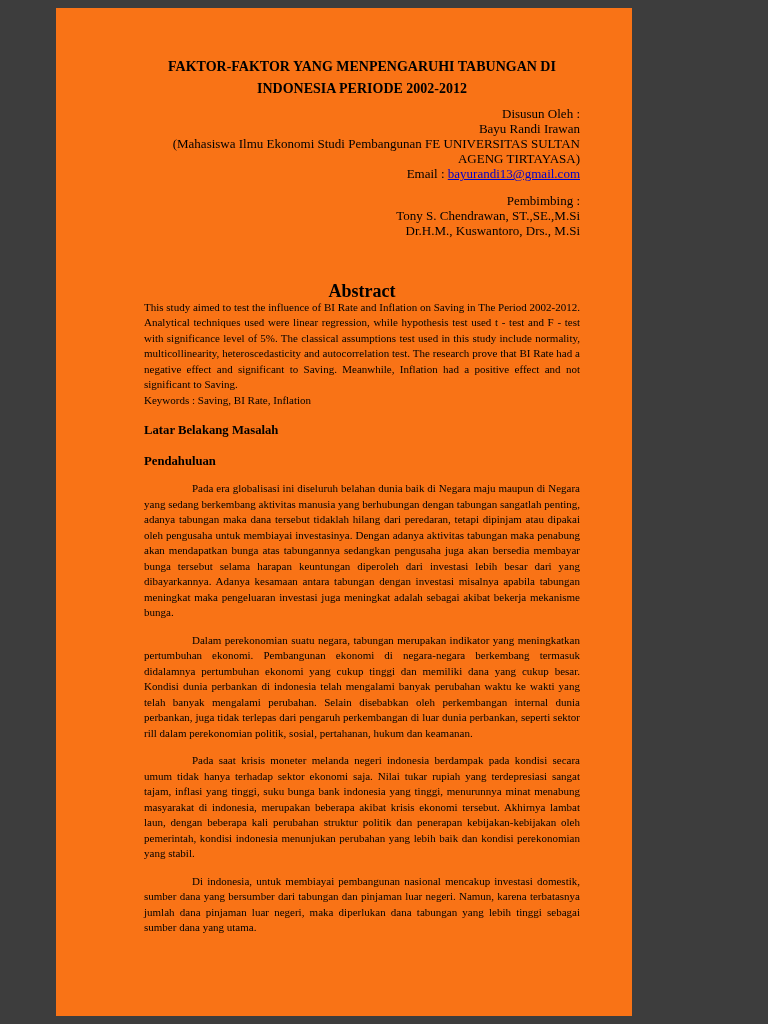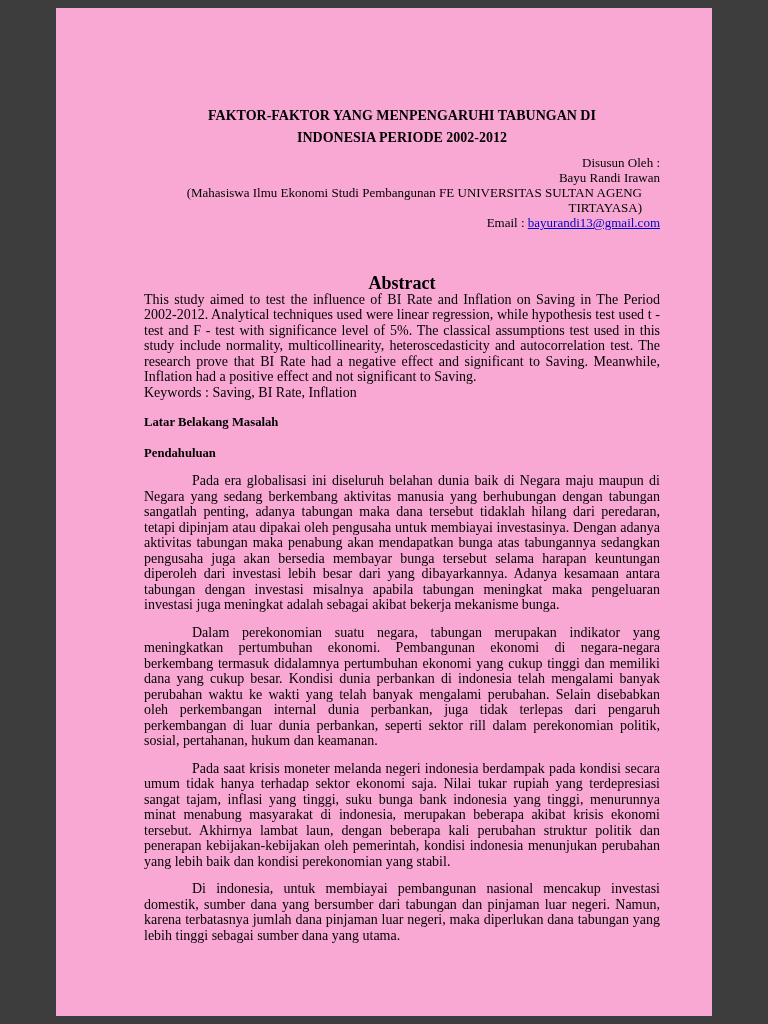--- a/index.html
+++ b/index.html
@@ -13,24 +13,24 @@
     width: 768px;
     height: 1024px;
     background: #3d3d3d;
     overflow: hidden;
     margin: 0 auto;
   }
   .page {
     position: absolute;
     left: 56px;
     top: 8px;
-    width: 656px;
+    width: 576px;
     height: 1008px;
-    background: #f9a8d4;
-    padding: 97px 52px 24px 88px;
+    background: #f97316;
+    padding: 48px 52px 24px 88px;
     overflow: hidden;
   }
   .title {
     font-size: 14px;
     font-weight: bold;
     text-align: center;
     line-height: 22px;
     margin-bottom: 6px;
   }
   .title .tline { display: block; }
@@ -50,21 +50,21 @@
     cursor: pointer;
   }
   .abstract-heading {
     margin-top: 46px;
     font-size: 18px;
     font-weight: bold;
     text-align: center;
     line-height: 15.5px;
   }
   .bodytext {
-    font-size: 14px;
+    font-size: 11px;
     line-height: 15.5px;
   }
   .justify { text-align: justify; }
   .keywords { margin-top: 0; }
   .section-heading {
     font-size: 12.7px;
     font-weight: bold;
     line-height: 15.5px;
     margin-top: 15px;
   }
@@ -84,20 +84,25 @@
       <span class="tline">INDONESIA PERIODE 2002-2012</span>
     </h1>
 
     <div class="center-block">
       <div>Disusun Oleh :</div>
       <div>Bayu Randi Irawan</div>
       <div class="affil">(Mahasiswa Ilmu Ekonomi Studi Pembangunan FE UNIVERSITAS SULTAN AGENG TIRTAYASA)</div>
       <div><span>Email : </span><a href="#" class="email-link">bayurandi13@gmail.com</a></div>
     </div>
 
+    <div class="center-block advisors">
+      <div>Pembimbing :</div>
+      <div>Tony S. Chendrawan, ST.,SE.,M.Si</div>
+      <div>Dr.H.M., Kuswantoro, Drs., M.Si</div>
+    </div>
 
     <h2 class="abstract-heading">Abstract</h2>
     <p class="bodytext justify">This study aimed to test the influence of BI Rate and Inflation on Saving in The Period 2002-2012. Analytical techniques used were linear regression, while hypothesis test used t - test and F - test with significance level of 5%. The classical assumptions test used in this study include normality, multicollinearity, heteroscedasticity and autocorrelation test. The research prove that BI Rate had a negative effect and significant to Saving. Meanwhile, Inflation had a positive effect and not significant to Saving.</p>
     <p class="bodytext keywords">Keywords : Saving, BI Rate, Inflation</p>
 
     <h3 class="section-heading">Latar Belakang Masalah</h3>
     <h3 class="section-heading">Pendahuluan</h3>
 
     <p class="bodytext justify bodypara">Pada era globalisasi ini diseluruh belahan dunia baik di Negara maju maupun di Negara yang sedang berkembang aktivitas manusia yang berhubungan dengan tabungan sangatlah penting, adanya tabungan maka dana tersebut tidaklah hilang dari peredaran, tetapi dipinjam atau dipakai oleh pengusaha untuk membiayai investasinya. Dengan adanya aktivitas tabungan maka penabung akan mendapatkan bunga atas tabungannya sedangkan pengusaha juga akan bersedia membayar bunga tersebut selama harapan keuntungan diperoleh dari investasi lebih besar dari yang dibayarkannya. Adanya kesamaan antara tabungan dengan investasi misalnya apabila tabungan meningkat maka pengeluaran investasi juga meningkat adalah sebagai akibat bekerja mekanisme bunga.</p>
     <p class="bodytext justify bodypara">Dalam perekonomian suatu negara, tabungan merupakan indikator yang meningkatkan pertumbuhan ekonomi. Pembangunan ekonomi di negara-negara berkembang termasuk didalamnya pertumbuhan ekonomi yang cukup tinggi dan memiliki dana yang cukup besar. Kondisi dunia perbankan di indonesia telah mengalami banyak perubahan waktu ke wakti yang telah banyak mengalami perubahan. Selain disebabkan oleh perkembangan internal dunia perbankan, juga tidak terlepas dari pengaruh perkembangan di luar dunia perbankan, seperti sektor rill dalam perekonomian politik, sosial, pertahanan, hukum dan keamanan.</p>

